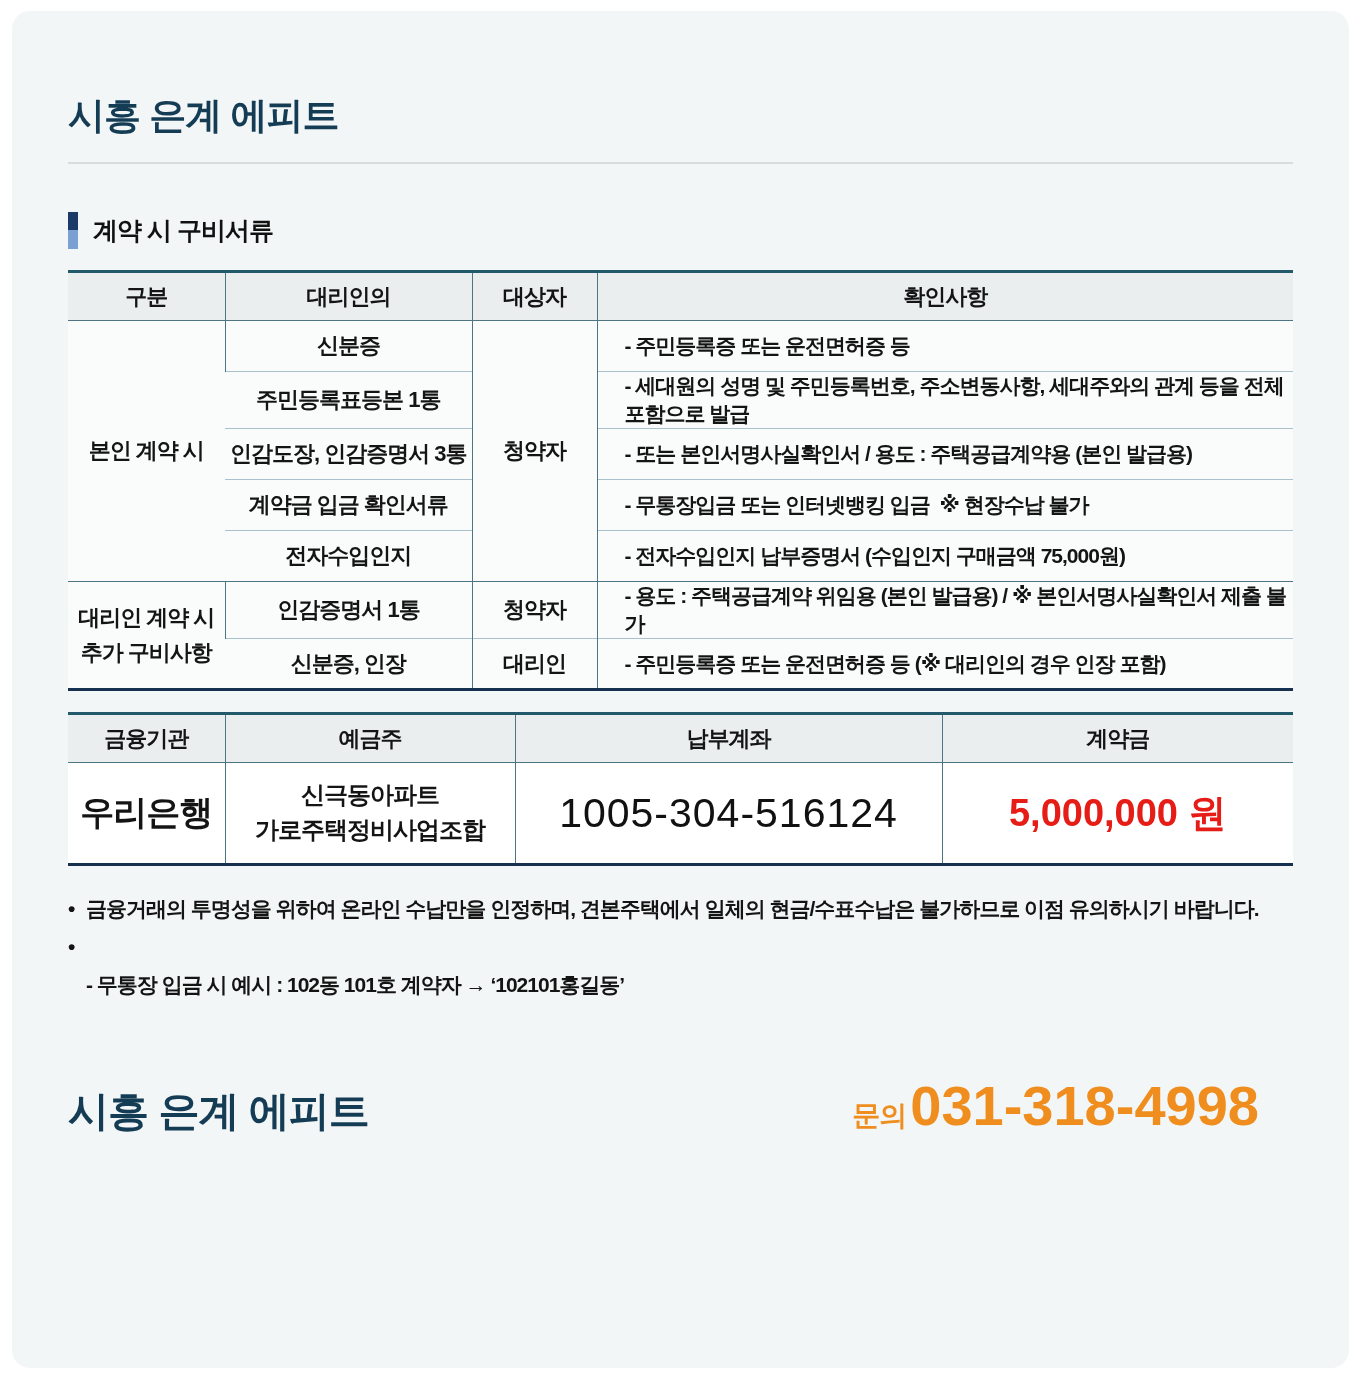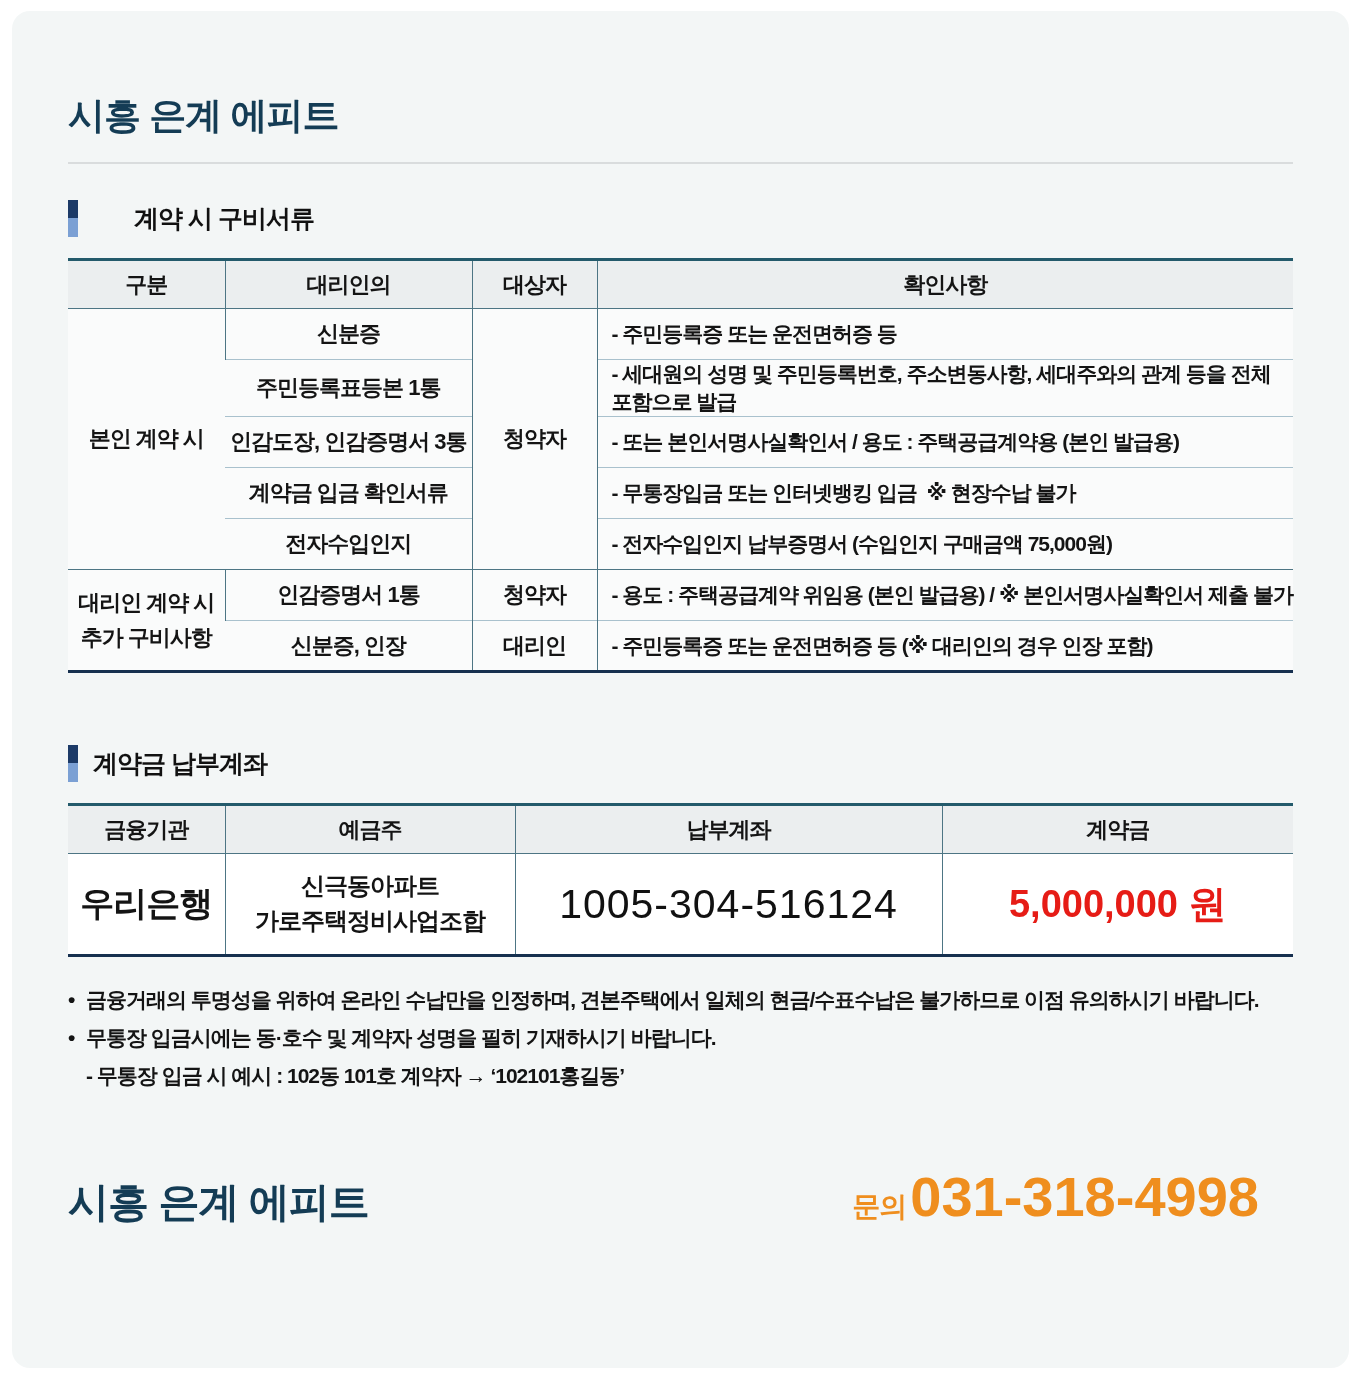--- a/index.html
+++ b/index.html
@@ -14,38 +14,38 @@
   
   .hdr { position: relative; padding-top: 80px; }
   .hdr-title { font-size: 37px; font-weight: 700; color: #143c55; letter-spacing: -1px; }
   .hdr-sub { font-size: 29px; font-weight: 700; color: #1b1b1b; margin-top: 13px; letter-spacing: -1px; }
   .logo { position: absolute; right: 2px; top: 48px; font-size: 72px; font-weight: 700;
     color: #423d3d; letter-spacing: 3px; }
   .hdr-divider { height: 2px; background: #d9dcdd; margin-top: 21px; }
 
   
   .sec-head { display: flex; align-items: center; }
-  .sec1 .sec-head { margin-top: 36px; gap: 41px; }
+  .sec1 .sec-head { margin-top: 48px; }
   .sec2 .sec-head { margin-top: 72px; }
   .accent-bar { width: 10px; height: 37px; flex: 0 0 10px;
     background: linear-gradient(to bottom, #1c3a67 0%, #1c3a67 50%, #7ba0d4 50%, #7ba0d4 100%); }
   .sec-title { font-size: 25px; font-weight: 700; color: #111; margin-left: 15px; letter-spacing: -1px; }
 
   
   table { width: 100%; border-collapse: collapse; table-layout: fixed; margin-top: 21px;
     border-top: 3px solid #235a6b; border-bottom: 3px solid #16304f; }
   th { height: 49px; background: #ebeeef; font-size: 22px; font-weight: 700; color: #141414;
     text-align: center; letter-spacing: -1px; }
   td { background: #fafbfb; font-size: 22px; font-weight: 600; color: #141414;
     text-align: center; letter-spacing: -1px; }
   th + th, td + td { border-left: 1px solid #4d7584; }
   thead th { border-bottom: 1px solid #4d7584; }
   tbody td { border-top: 1px solid #a9c1cd; height: 51px; margin-top: 25px; }
   tbody tr.group-start td { border-top: 1px solid #4d7584; }
-  td.note { text-align: left; padding-left: 14px; font-size: 21px; }
+  td.note { text-align: left; padding-left: 27px; font-size: 21px; }
   td.cat span { display: block; line-height: 1.6; }
 
   .t2 td { background: #ffffff; height: 102px; }
   .t2 tbody td { border-top: 1px solid #b7c4cb; }
   .t2 .bank { font-size: 34px; }
   .t2 .holder span { display: block; font-size: 24px; line-height: 1.45; }
   .t2 .account { font-size: 41px; font-weight: 500; letter-spacing: 1px; color: #111; }
   .t2 .deposit { font-size: 38px; font-weight: 700; color: #e61c16; letter-spacing: 0; }
 
   
@@ -129,24 +129,20 @@
           <tr>
             <td>신분증, 인장</td>
             <td>대리인</td>
             <td class="note">- 주민등록증 또는 운전면허증 등 (※ 대리인의 경우 인장 포함)</td>
           </tr>
         </tbody>
       </table>
     </div>
 
     <div class="sec2">
-      <div class="sec-head">
-        <span class="accent-bar"></span>
-        <span class="sec-title">계약금 납부계좌</span>
-      </div>
       <table class="t2">
         <colgroup>
           <col style="width:157px">
             <col style="width:290px">
             <col style="width:427px">
             <col>
         </colgroup>
         <thead>
           <tr>
             <th>금융기관</th>
@@ -169,21 +165,20 @@
       </table>
     </div>
 
     <div class="notes">
       <div class="note-line">
         <span class="bullet">•</span>
         <span>금융거래의 투명성을 위하여 온라인 수납만을 인정하며, 견본주택에서 일체의 현금/수표수납은 불가하므로 이점 유의하시기 바랍니다.</span>
       </div>
       <div class="note-line">
         <span class="bullet">•</span>
-        <span>무통장 입금시에는 동·호수 및 계약자 성명을 필히 기재하시기 바랍니다.</span>
       </div>
       <div class="note-line sub">
         <span>- 무통장 입금 시 예시 : 102동 101호 계약자 → ‘102101홍길동’</span>
       </div>
     </div>
 
     <div class="footer">
       <div class="footer-title">시흥 은계 에피트</div>
       <div class="contact">
         <span class="contact-label">문의</span>

